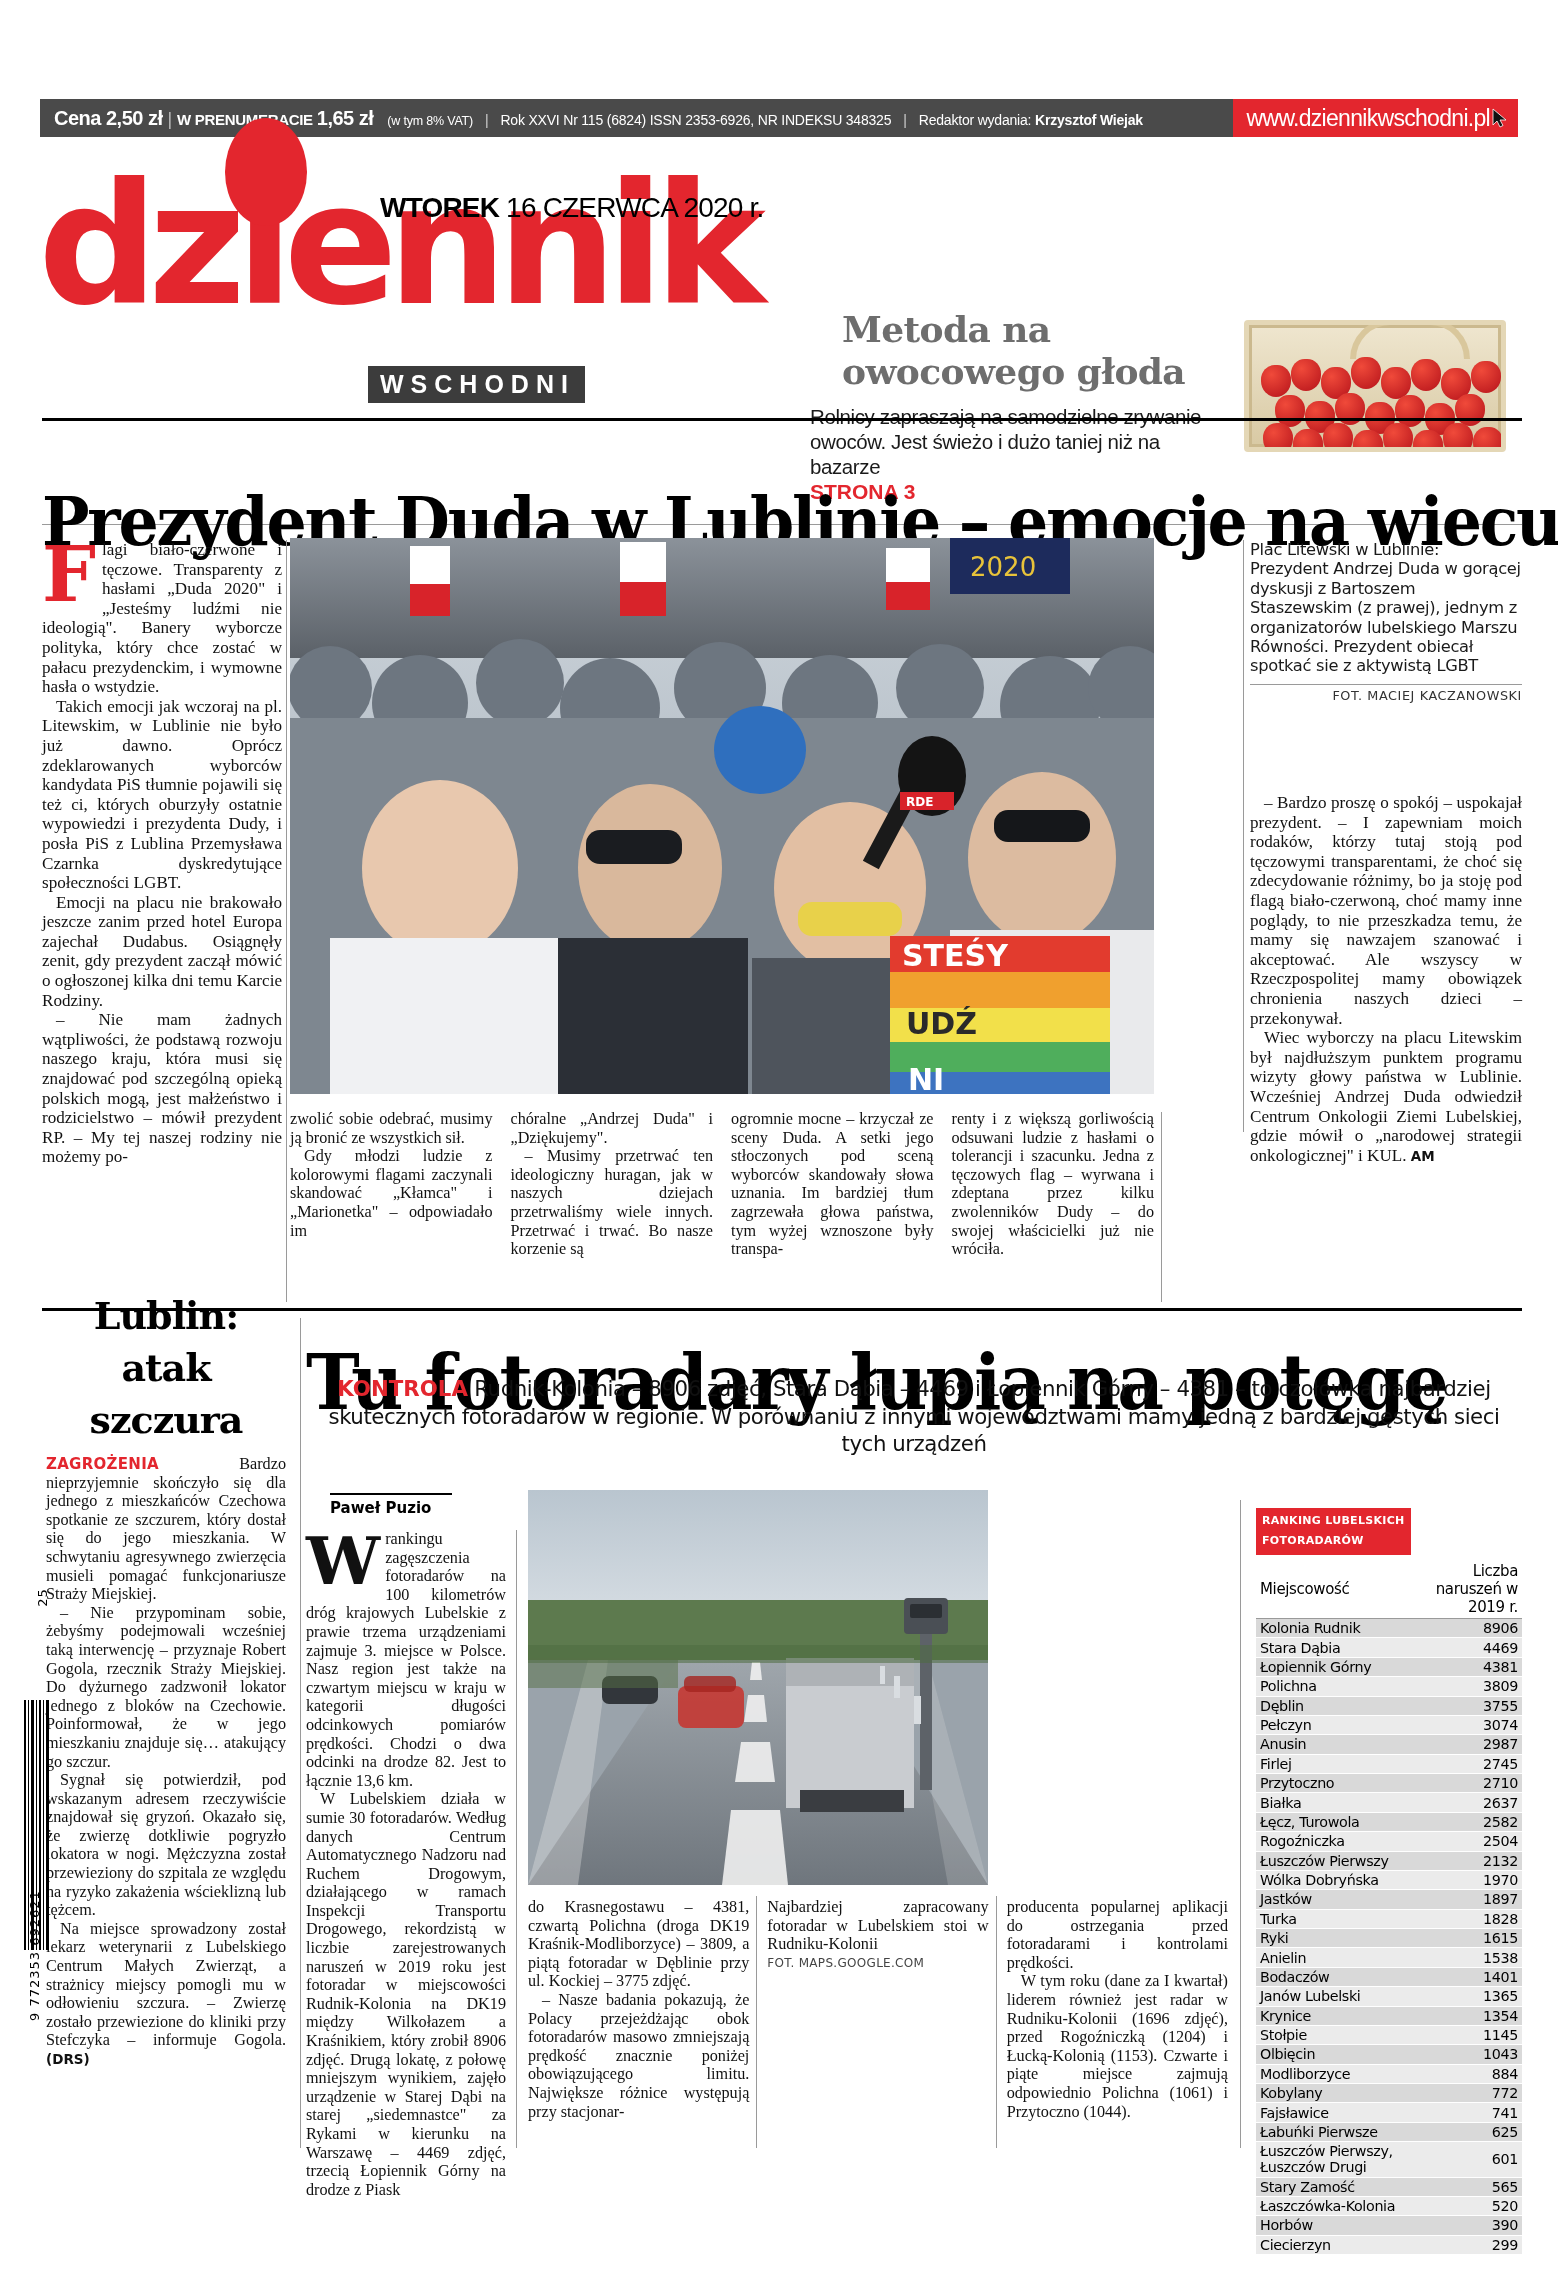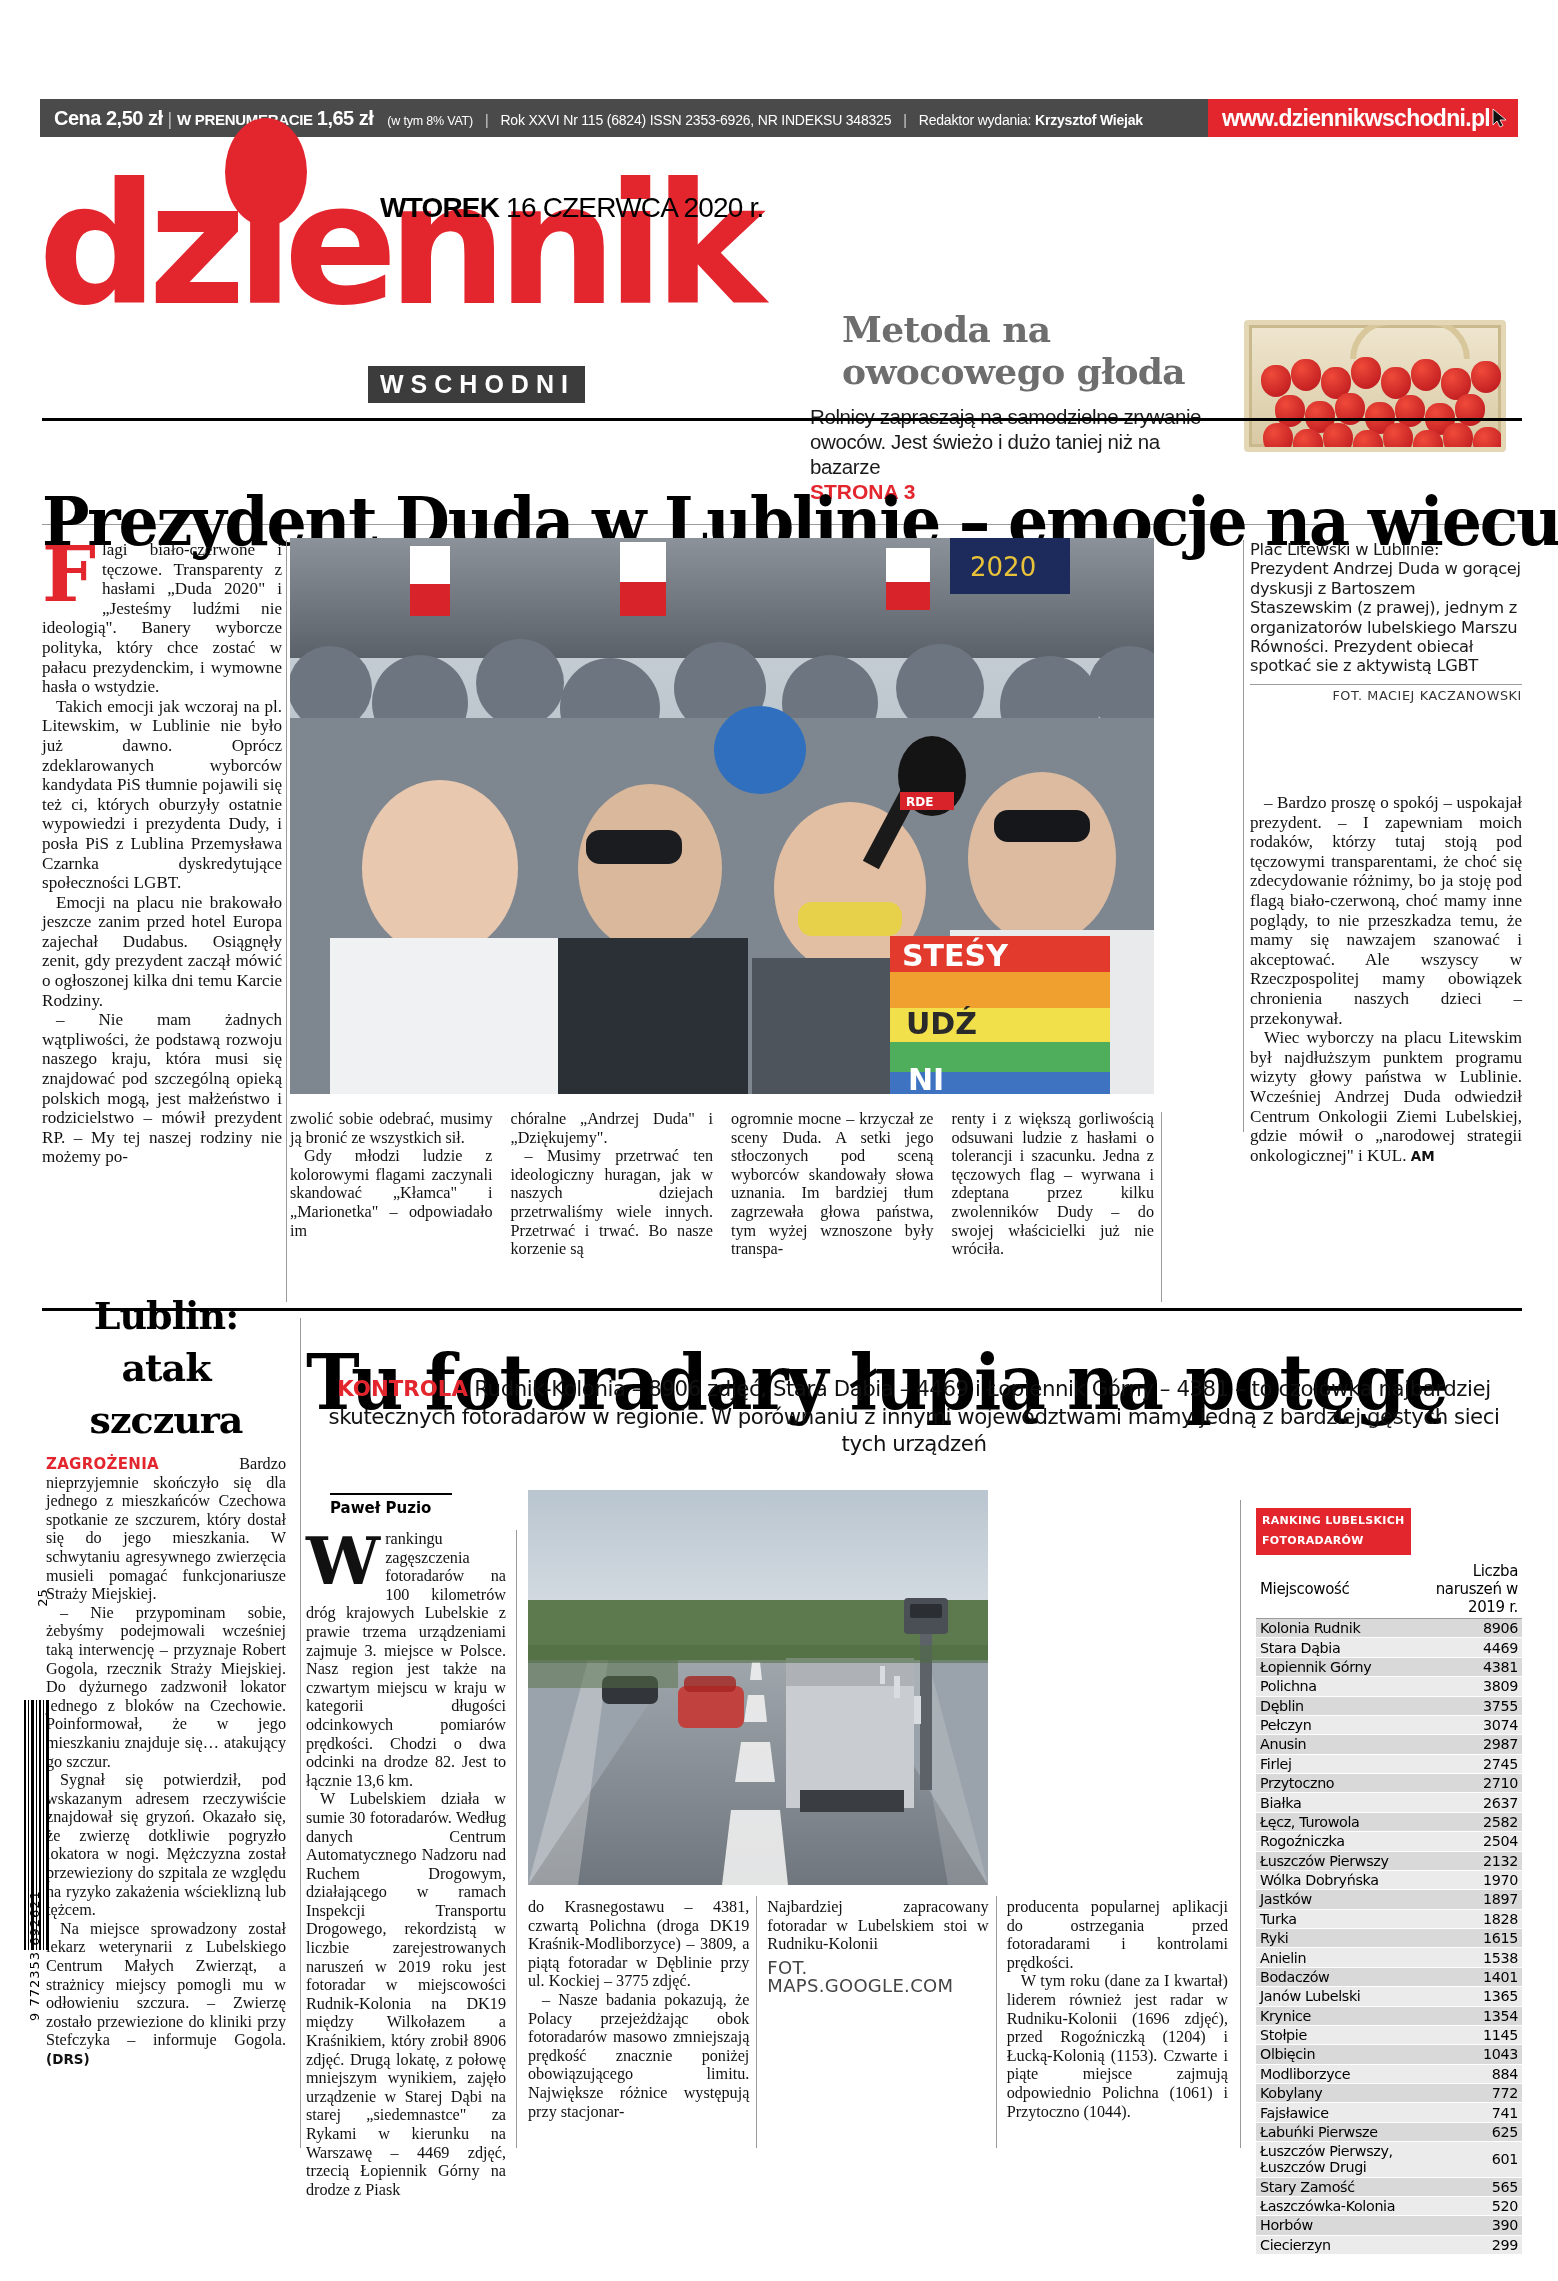--- a/index.html
+++ b/index.html
@@ -29,21 +29,21 @@
   .tb-sep { padding:0 5px; color:#bdbdbd; font-size:18px; }
   .tb-prenum { font-weight:bold; font-size:15px; letter-spacing:-0.3px; }
   .tb-prenum-val { font-weight:bold; font-size:20px; letter-spacing:-0.5px; padding-left:4px;}
   .tb-vat { font-size:12.5px; padding-left:14px; }
   .tb-pipe { padding:0 12px; color:#d0d0d0; font-size:14px; }
   .tb-meta { font-size:14px; letter-spacing:-0.2px; }
   .tb-red-label { font-size:14px; }
   .tb-red-name { font-weight:bold; font-size:14px; }
   .topbar-url {
     background:#e3262e; height:38px; display:flex; align-items:center;
-    padding:0 10px 0 14px; font-weight:bold; font-size:23px;
+    padding:0 10px 0 14px; font-weight:normal; font-size:23px;
     letter-spacing:-0.7px; position:relative;
   }
   .cursor-arrow { display:inline-block; margin-left:2px; transform: translateY(2px); }
 
   
   .masthead { position:absolute; left:0px; top:140px; width:1558px; height:270px; }
   .logo-wrap { position:absolute; left:38px; top:30px; }
   .logo-dziennik {
     font-family:"DejaVu Sans", sans-serif;
     font-weight:bold; font-size:168px; line-height:150px;
@@ -180,22 +180,22 @@
     color:#111; font-size:66px; line-height:54px;
     padding:2px 5px 0 0; margin-top:2px;
   }
   .road-photo {
     position:absolute; left:528px; top:1490px; width:460px; height:395px;
     overflow:hidden; background:#9aa3ab;
   }
   .foto-bottom { position:absolute; left:528px; top:1898px; width:700px; display:flex; gap:18px; }
   .foto-bottom .fc { width:222px; }
   .photocredit {
-    font-family:"DejaVu Sans", sans-serif; font-size:18px; color:#444;
-    letter-spacing:0.3px; margin-top:5px;
+    font-family:"DejaVu Sans", sans-serif; font-size:12px; color:#444;
+    letter-spacing:0.3px; 
   }
 
   
   .ranking { position:absolute; left:1256px; top:1508px; width:266px; }
   .rank-title {
     background:#e3262e; color:#fff; font-weight:bold;
     font-family:"DejaVu Sans", sans-serif; font-size:11px; line-height:20px;
     letter-spacing:0.3px; padding:3px 6px 4px 6px; display:inline-block;
   }
   .rank-table { width:266px; border-collapse:collapse; margin-top:6px;

